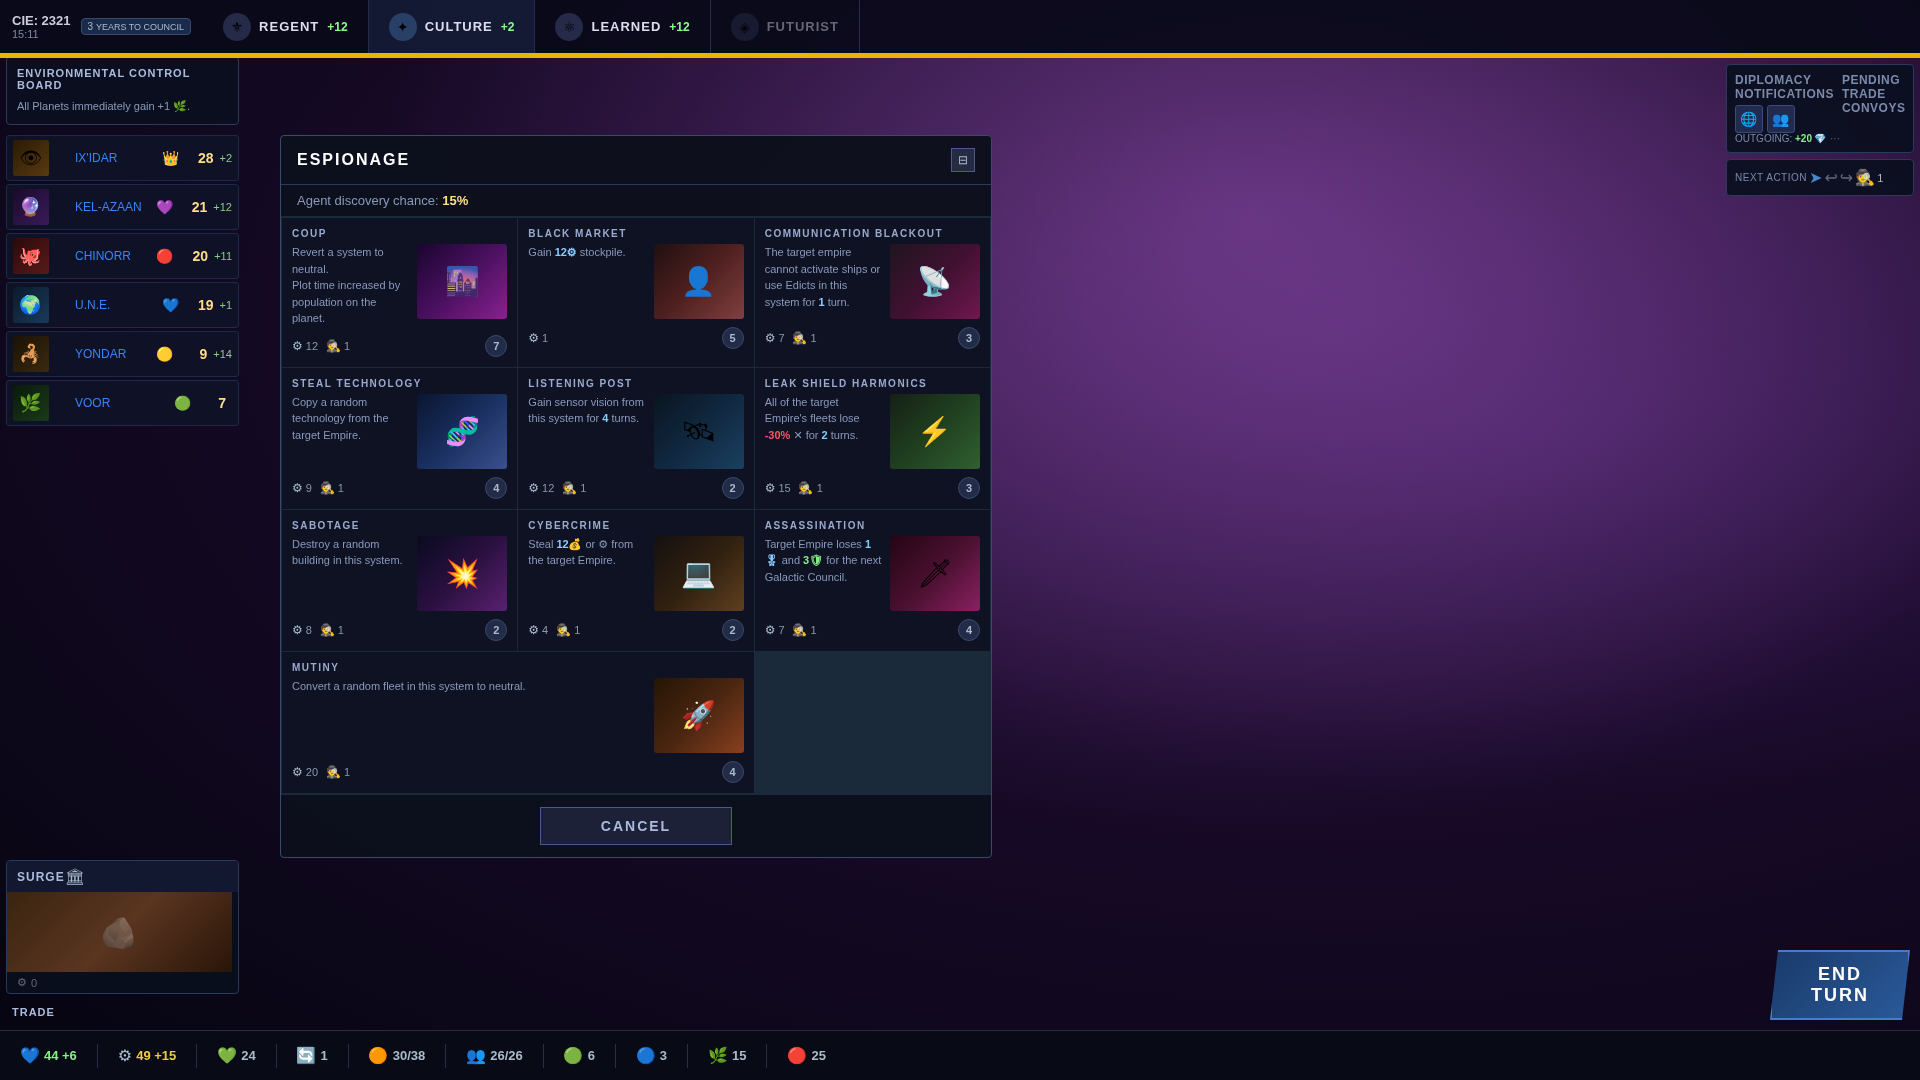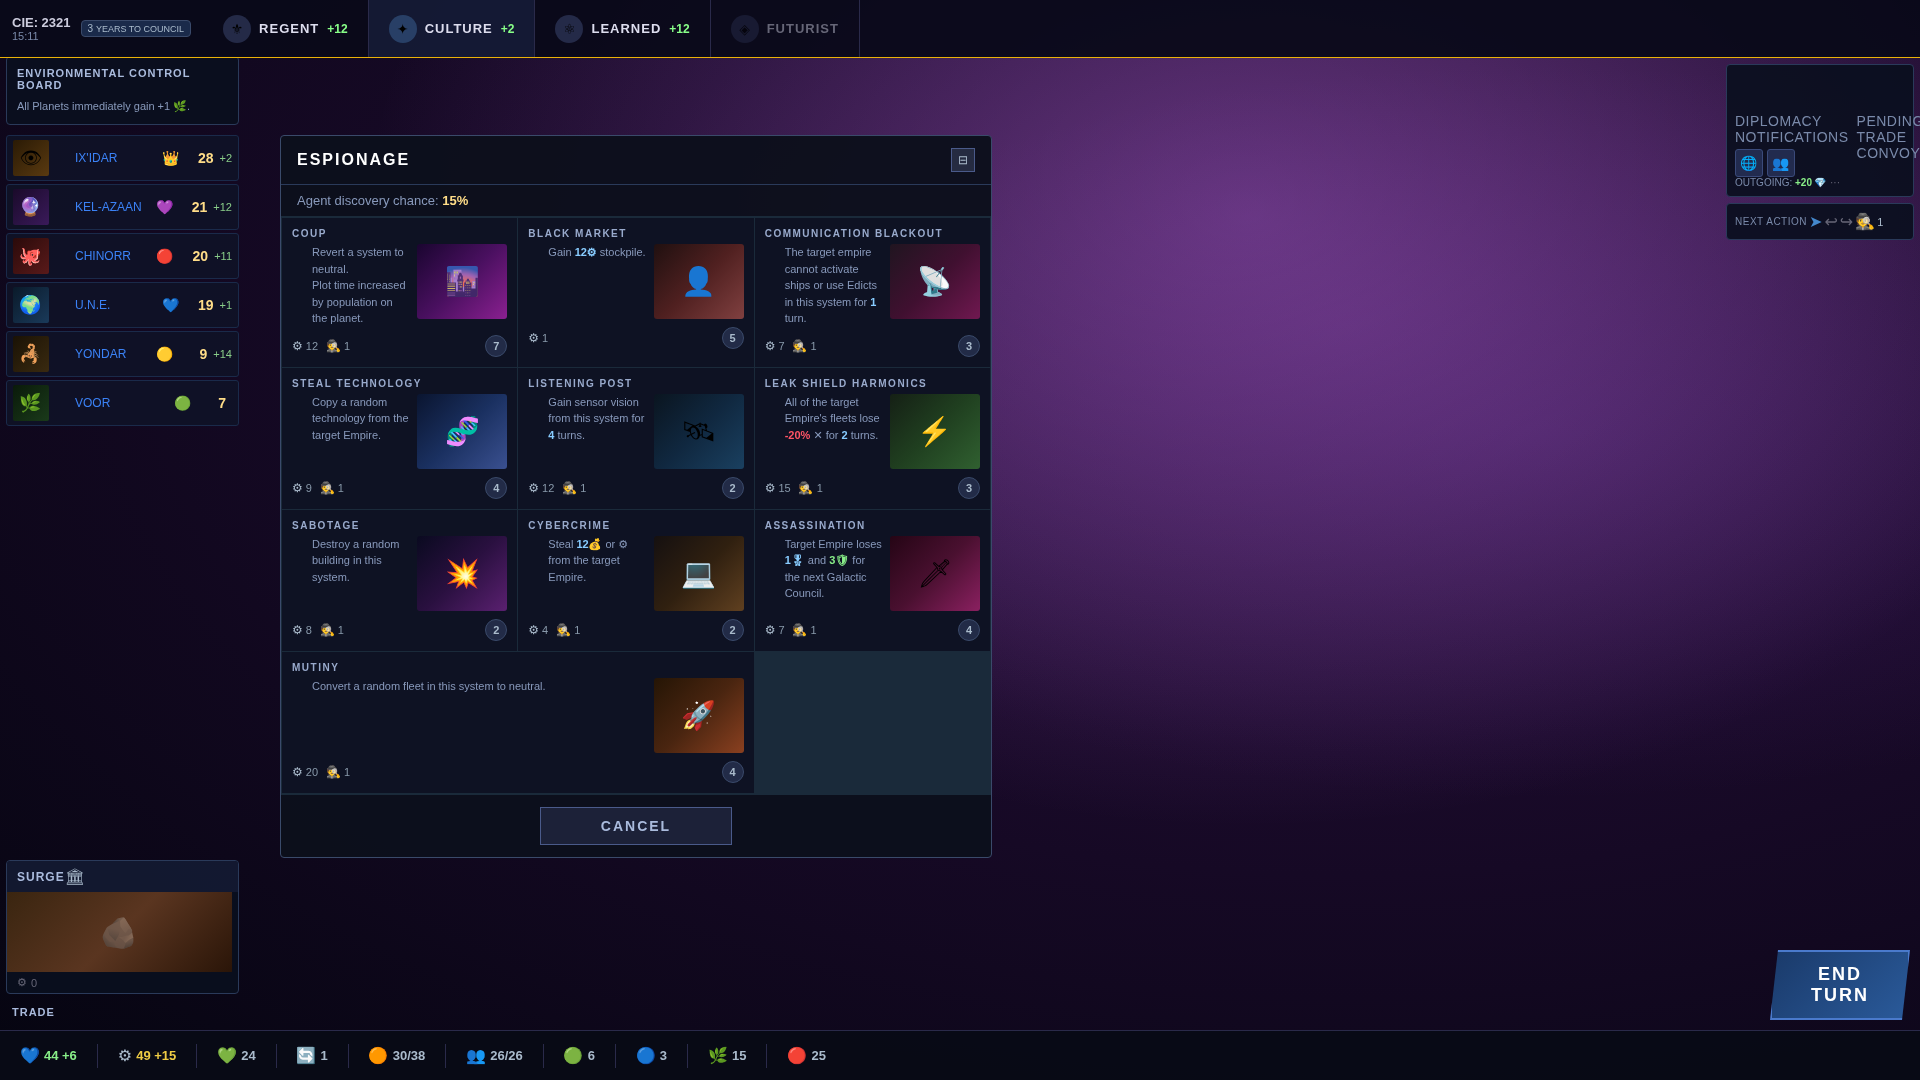--- a/index.html
+++ b/index.html
@@ -26,21 +26,21 @@
       background: radial-gradient(ellipse at 65% 20%, rgba(180,100,220,0.4) 0%, transparent 50%),
                   radial-gradient(ellipse at 80% 40%, rgba(100,50,150,0.3) 0%, transparent 40%);
     }
 
     
     .top-bar {
       position: absolute;
       top: 0; left: 0; right: 0;
       height: 58px;
       background: rgba(10,10,25,0.95);
-      border-bottom: 1px solid #eab308;
+      border-bottom: 5px solid #eab308;
       display: flex;
       align-items: center;
       z-index: 100;
     }
     .cie-info {
       display: flex;
       align-items: center;
       padding: 0 12px;
       gap: 6px;
       min-width: 160px;
@@ -258,25 +258,24 @@
     }
     .diplomacy-row {
       display: flex;
       gap: 8px;
     }
     .diplo-section {
       flex: 1;
     }
     .diplo-title {
       color: #7a8aaa;
-      font-size: 14px;
-      font-weight: normal;
+      font-size: 12px;
+      font-weight: bold;
       letter-spacing: 0.5px;
       margin-bottom: 4px;
-      margin-top: 40px;
     }
     .diplo-icon-row {
       display: flex;
       gap: 4px;
     }
     .diplo-btn {
       width: 28px; height: 28px;
       background: rgba(40,50,90,0.8);
       border: 1px solid #3a4a7a;
       border-radius: 3px;
@@ -384,21 +383,20 @@
     .card-header {
       color: #99aacc;
       font-size: 10px;
       font-weight: bold;
       letter-spacing: 1.5px;
       margin-bottom: 5px;
     }
     .card-body {
       display: flex;
       gap: 8px;
-      margin-left: 20px;
     }
     .card-text {
       flex: 1;
       color: #8899bb;
       font-size: 11px;
       line-height: 1.5;
     }
     .card-img {
       width: 90px;
       height: 75px;
@@ -785,21 +783,21 @@
           </div>
         </div>
         <div class="card-level">2</div>
       </div>
     </div>
 
     <div class="card">
       <div class="card-header">LEAK SHIELD HARMONICS</div>
       <div class="card-body">
         <div class="card-text">
-          All of the target Empire's fleets lose <span class="red">-20%</span> ✕ for <span class="highlight">2</span> turns.
+          All of the target Empire's fleets lose <span class="red">-30%</span> ✕ for <span class="highlight">2</span> turns.
         </div>
         <div class="card-img card-img-shield">⚡</div>
       </div>
       <div class="card-footer">
         <div class="card-costs">
           <div class="cost-item">
             <span class="cost-icon cost-gear">⚙</span>
             <span>15</span>
           </div>
           <div class="cost-item">

